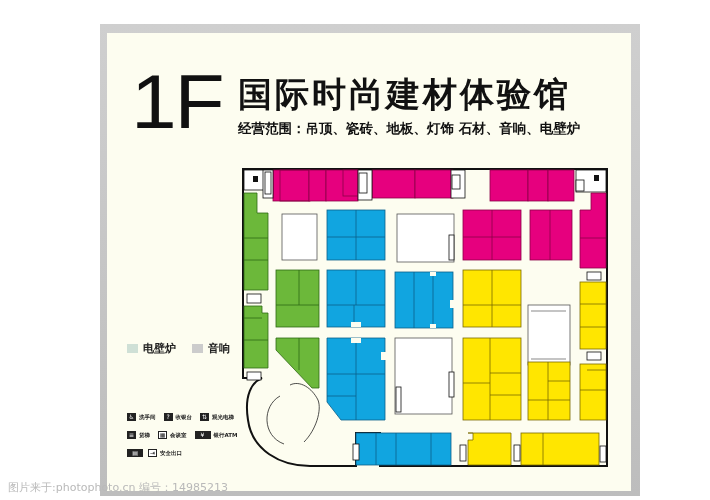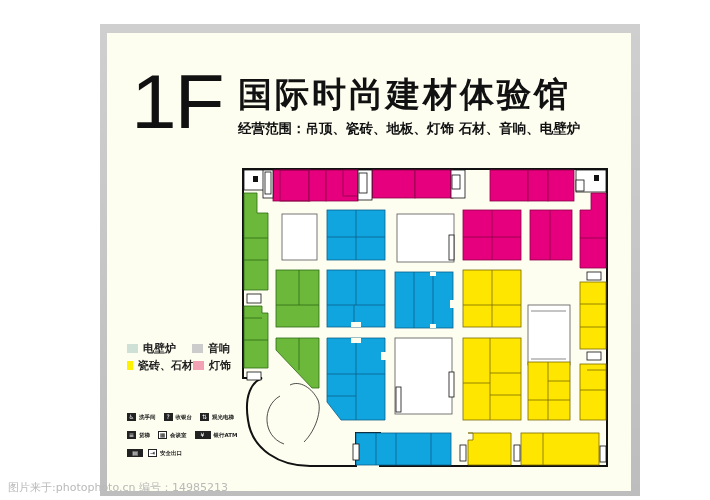--- a/index.html
+++ b/index.html
@@ -185,30 +185,20 @@
   <div class="legend-row">
     <div class="legend-item">
       <span class="swatch" style="background:#cfe0d6"></span>
       <span class="legend-label">电壁炉</span>
     </div>
     <div class="legend-item">
       <span class="swatch" style="background:#cccccc"></span>
       <span class="legend-label">音响</span>
     </div>
   </div>
-  <div class="legend-row">
-    <div class="legend-item">
-      <span class="swatch" style="background:#fff200"></span>
-      <span class="legend-label">瓷砖、石材</span>
-    </div>
-    <div class="legend-item">
-      <span class="swatch" style="background:#f3a2b5"></span>
-      <span class="legend-label">灯饰</span>
-    </div>
-  </div>
 </div>
 
 <div class="facilities">
   <div class="fac-row">
     <div class="fac-item">
       <span class="fac-icon">♿</span>
       <span class="fac-label">洗手间</span>
     </div>
     <div class="fac-item">
       <span class="fac-icon">?</span>

